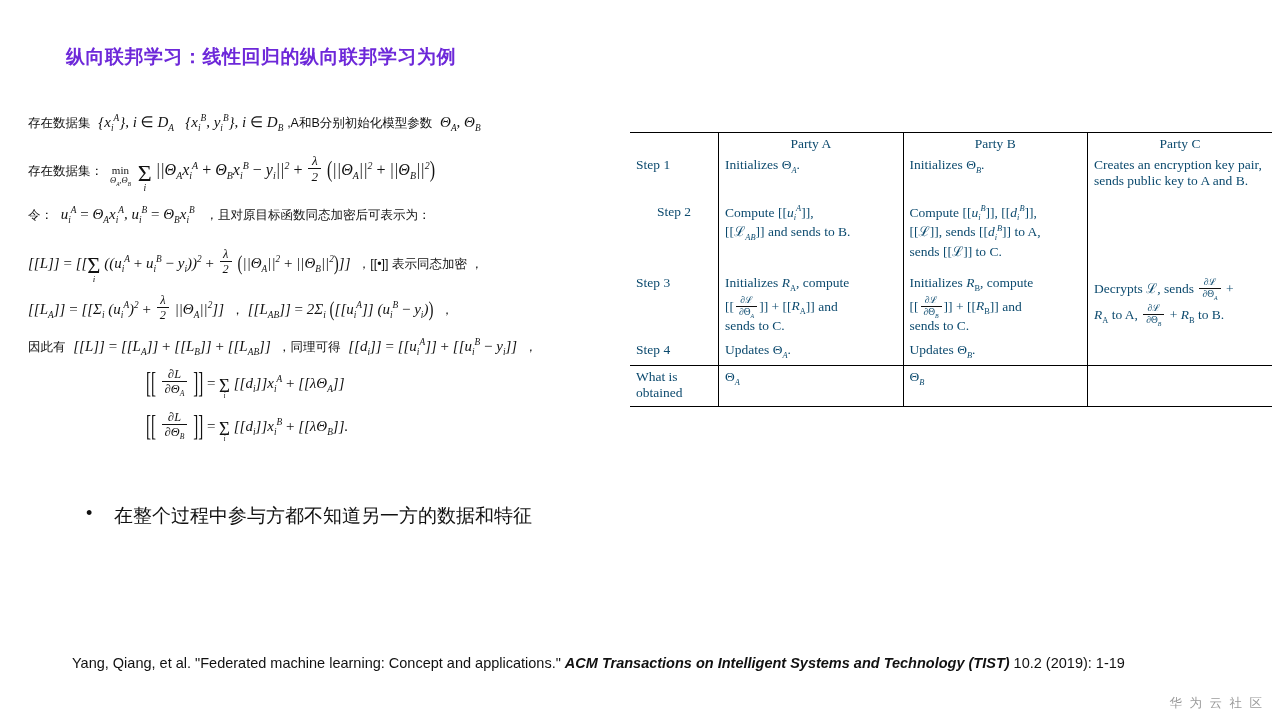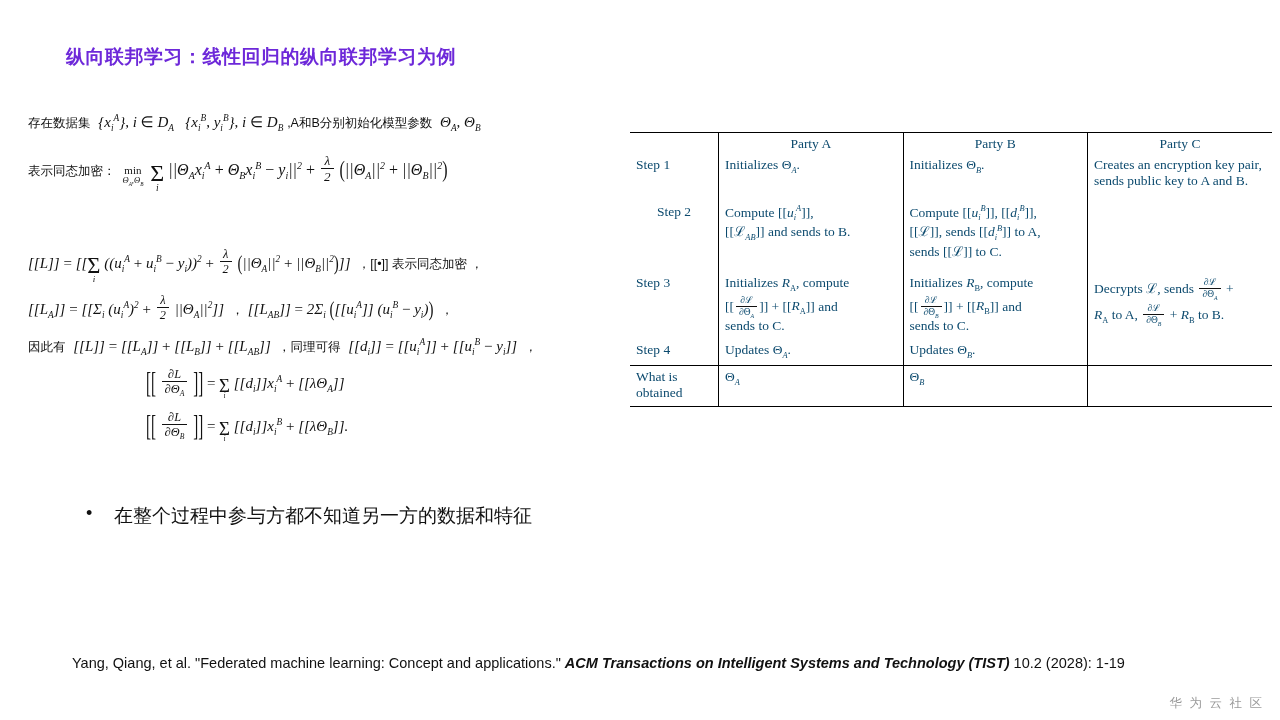--- a/index.html
+++ b/index.html
@@ -202,31 +202,38 @@
       <span class="lbl">存在数据集</span>
       <span class="mth" style="font-size:15px;">
         &nbsp;{x<sub>i</sub><sup>A</sup>}<span class="up">,</span> i <span class="up">∈</span> D<sub>A</sub>
         &nbsp;&nbsp;{x<sub>i</sub><sup>B</sup><span class="up">,</span> y<sub>i</sub><sup>B</sup>}<span class="up">,</span> i <span class="up">∈</span> D<sub>B</sub>
       </span>
       <span class="lbl">,A和B分别初始化模型参数</span>
       <span class="mth" style="font-size:15px;">&nbsp;Θ<sub>A</sub>, Θ<sub>B</sub></span>
     </div>
 
     <div class="m-line" style="left:0px; top:48px;">
-      <span class="lbl">表示同态加密：</span>
+      <span class="lbl">存在数据集：</span>
       <span class="mth" style="font-size:16px;">
         <span class="minop"><span class="mtop up">min</span><span class="mbot">Θ<sub>A</sub>,Θ<sub>B</sub></span></span>
         <span class="bigsum">Σ<span class="idx">i</span></span>
         ||Θ<sub>A</sub>x<sub>i</sub><sup>A</sup> <span class="up">+</span> Θ<sub>B</sub>x<sub>i</sub><sup>B</sup> <span class="up">−</span> y<sub>i</sub>||<sup class="up">2</sup>
         <span class="up">+</span>
         <span class="frac"><span class="num">λ</span><span class="den">2</span></span>
         <span class="paren-big">(</span>||Θ<sub>A</sub>||<sup class="up">2</sup> <span class="up">+</span> ||Θ<sub>B</sub>||<sup class="up">2</sup><span class="paren-big">)</span>
       </span>
     </div>
 
+    <div class="m-line" style="left:0px; top:100px;">
+      <span class="lbl">令：</span>
+      <span class="mth" style="font-size:15px;">
+        &nbsp;u<sub>i</sub><sup>A</sup> <span class="up">=</span> Θ<sub>A</sub>x<sub>i</sub><sup>A</sup>, u<sub>i</sub><sup>B</sup> <span class="up">=</span> Θ<sub>B</sub>x<sub>i</sub><sup>B</sup>
+      </span>
+      <span class="lbl">&nbsp;&nbsp;，且对原目标函数同态加密后可表示为：</span>
+    </div>
 
     <div class="m-line" style="left:0px; top:142px;">
       <span class="mth" style="font-size:15px;">
         [[L]] <span class="up">=</span> [[<span class="bigsum">Σ<span class="idx">i</span></span>
         ((u<sub>i</sub><sup>A</sup> <span class="up">+</span> u<sub>i</sub><sup>B</sup> <span class="up">−</span> y<sub>i</sub>))<sup class="up">2</sup>
         <span class="up">+</span>
         <span class="frac"><span class="num">λ</span><span class="den">2</span></span>
         <span class="paren-big">(</span>||Θ<sub>A</sub>||<sup class="up">2</sup> <span class="up">+</span> ||Θ<sub>B</sub>||<sup class="up">2</sup><span class="paren-big">)</span>]]
       </span>
       <span class="lbl">&nbsp;，[[•]] 表示同态加密 ，</span>
@@ -344,18 +351,18 @@
         </tr>
       </tbody>
     </table>
   </div>
 
   <div class="bullets">
     <div class="bullet">在整个过程中参与方都不知道另一方的数据和特征</div>
   </div>
 
   <div class="citation">
-    <span>Yang, Qiang, et al. "Federated machine learning: Concept and applications." </span><i>ACM Transactions on Intelligent Systems and Technology (TIST)</i><span> 10.2 (2028): 1-19</span>
+    <span>Yang, Qiang, et al. "Federated machine learning: Concept and applications." </span><i>ACM Transactions on Intelligent Systems and Technology (TIST)</i><span> 10.2 (2019): 1-19</span>
   </div>
 
   <div class="watermark">华 为 云 社 区</div>
 
 </div>
 
 </body></html>

